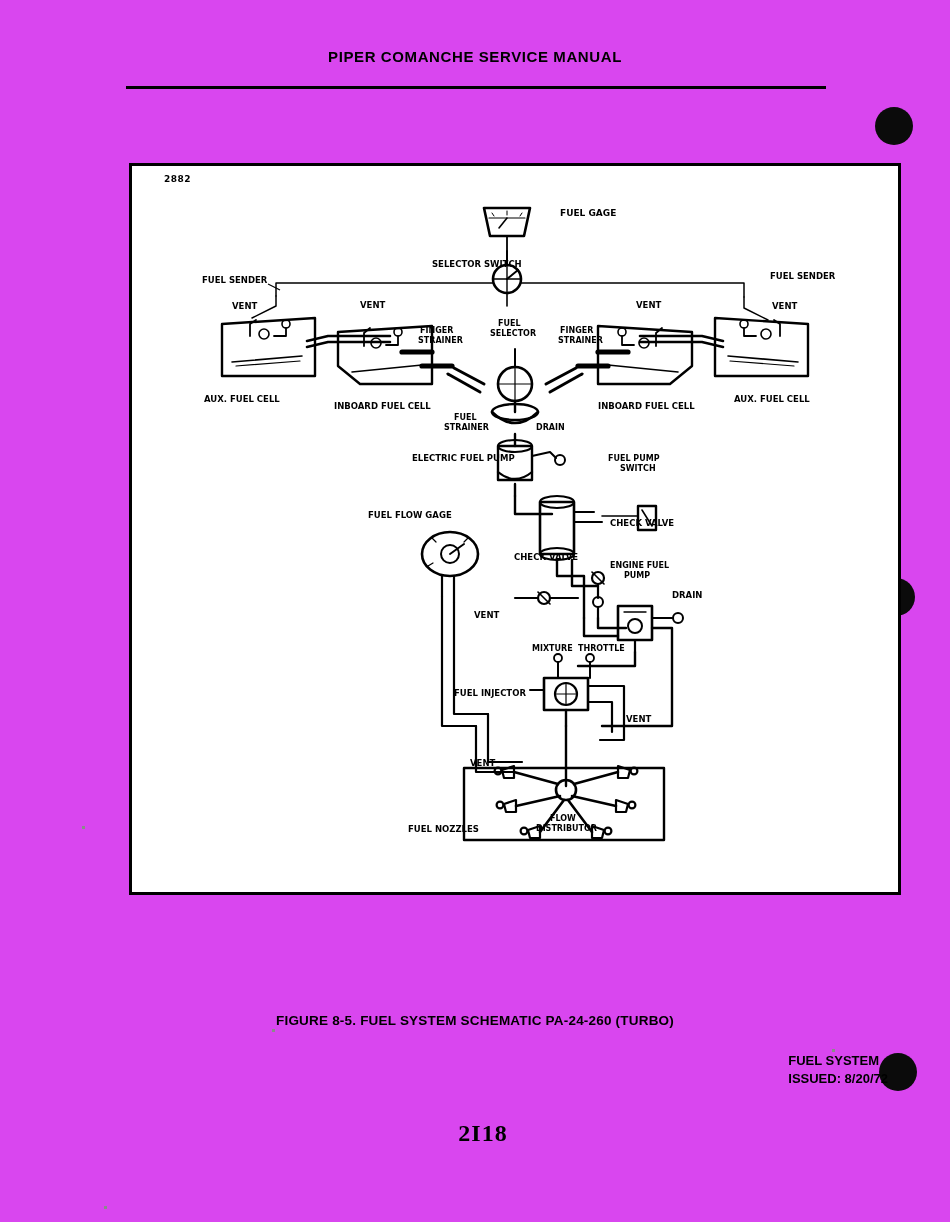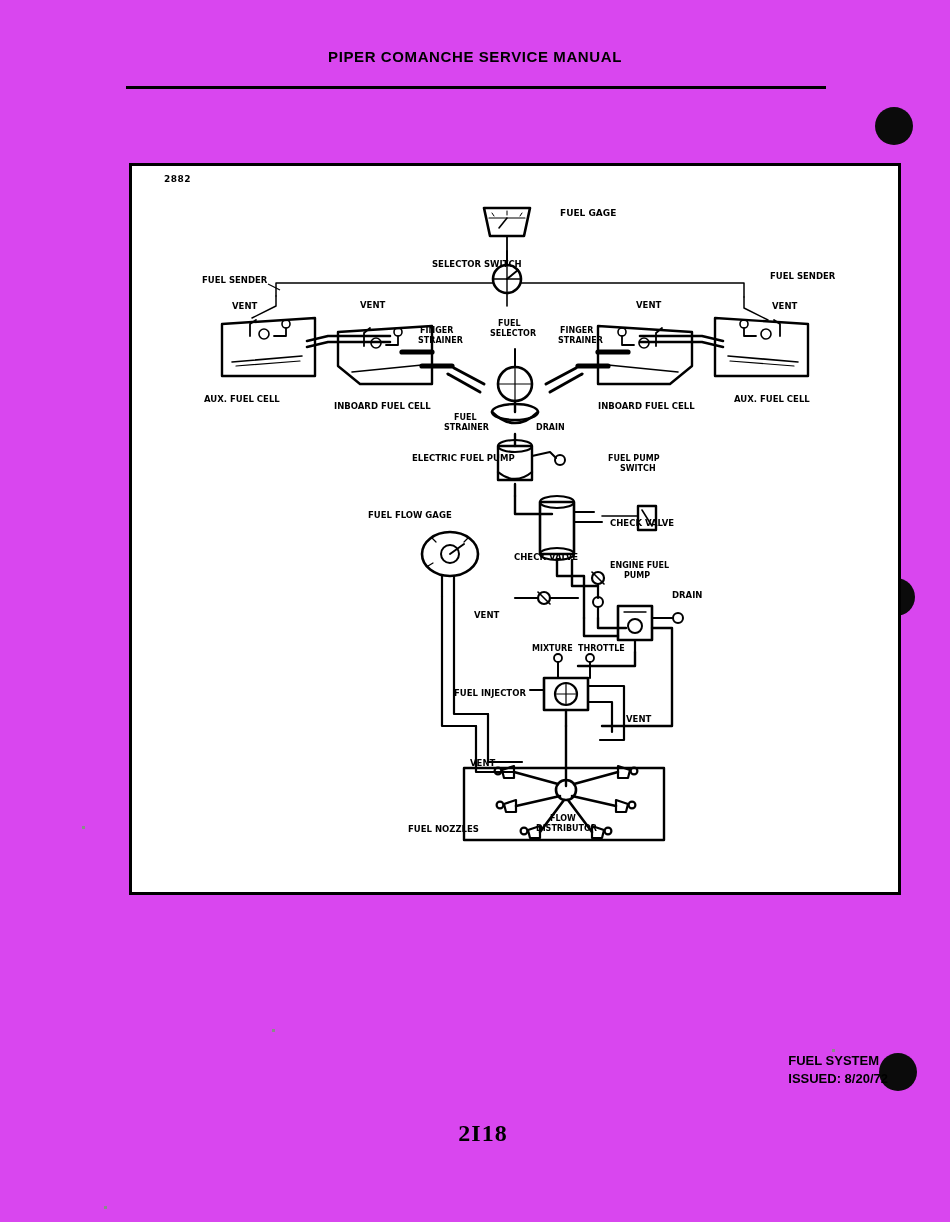--- a/index.html
+++ b/index.html
@@ -404,20 +404,21 @@
         <text class="lbl" x="494" y="556" font-size="8.5">VENT</text>
         <text class="lbl" x="338" y="600" font-size="8.5">VENT</text>
 
         <text class="lbl" x="276" y="666" font-size="8.5">FUEL NOZZLES</text>
         <text class="lbl" x="418" y="655" font-size="8">FLOW</text>
         <text class="lbl" x="404" y="665" font-size="8">DISTRIBUTOR</text>
       </g>
     </svg>
   </div>
 
+  <div class="caption">FIGURE 8-5.   FUEL SYSTEM SCHEMATIC PA-24-260 (TURBO)</div>
 
   <div class="footer-right">
     <div>FUEL SYSTEM</div>
     <div>ISSUED: 8/20/72</div>
   </div>
 
   <div class="pageno">2I18</div>
 
   <span class="speck sp1"></span>
   <span class="speck sp2"></span>

